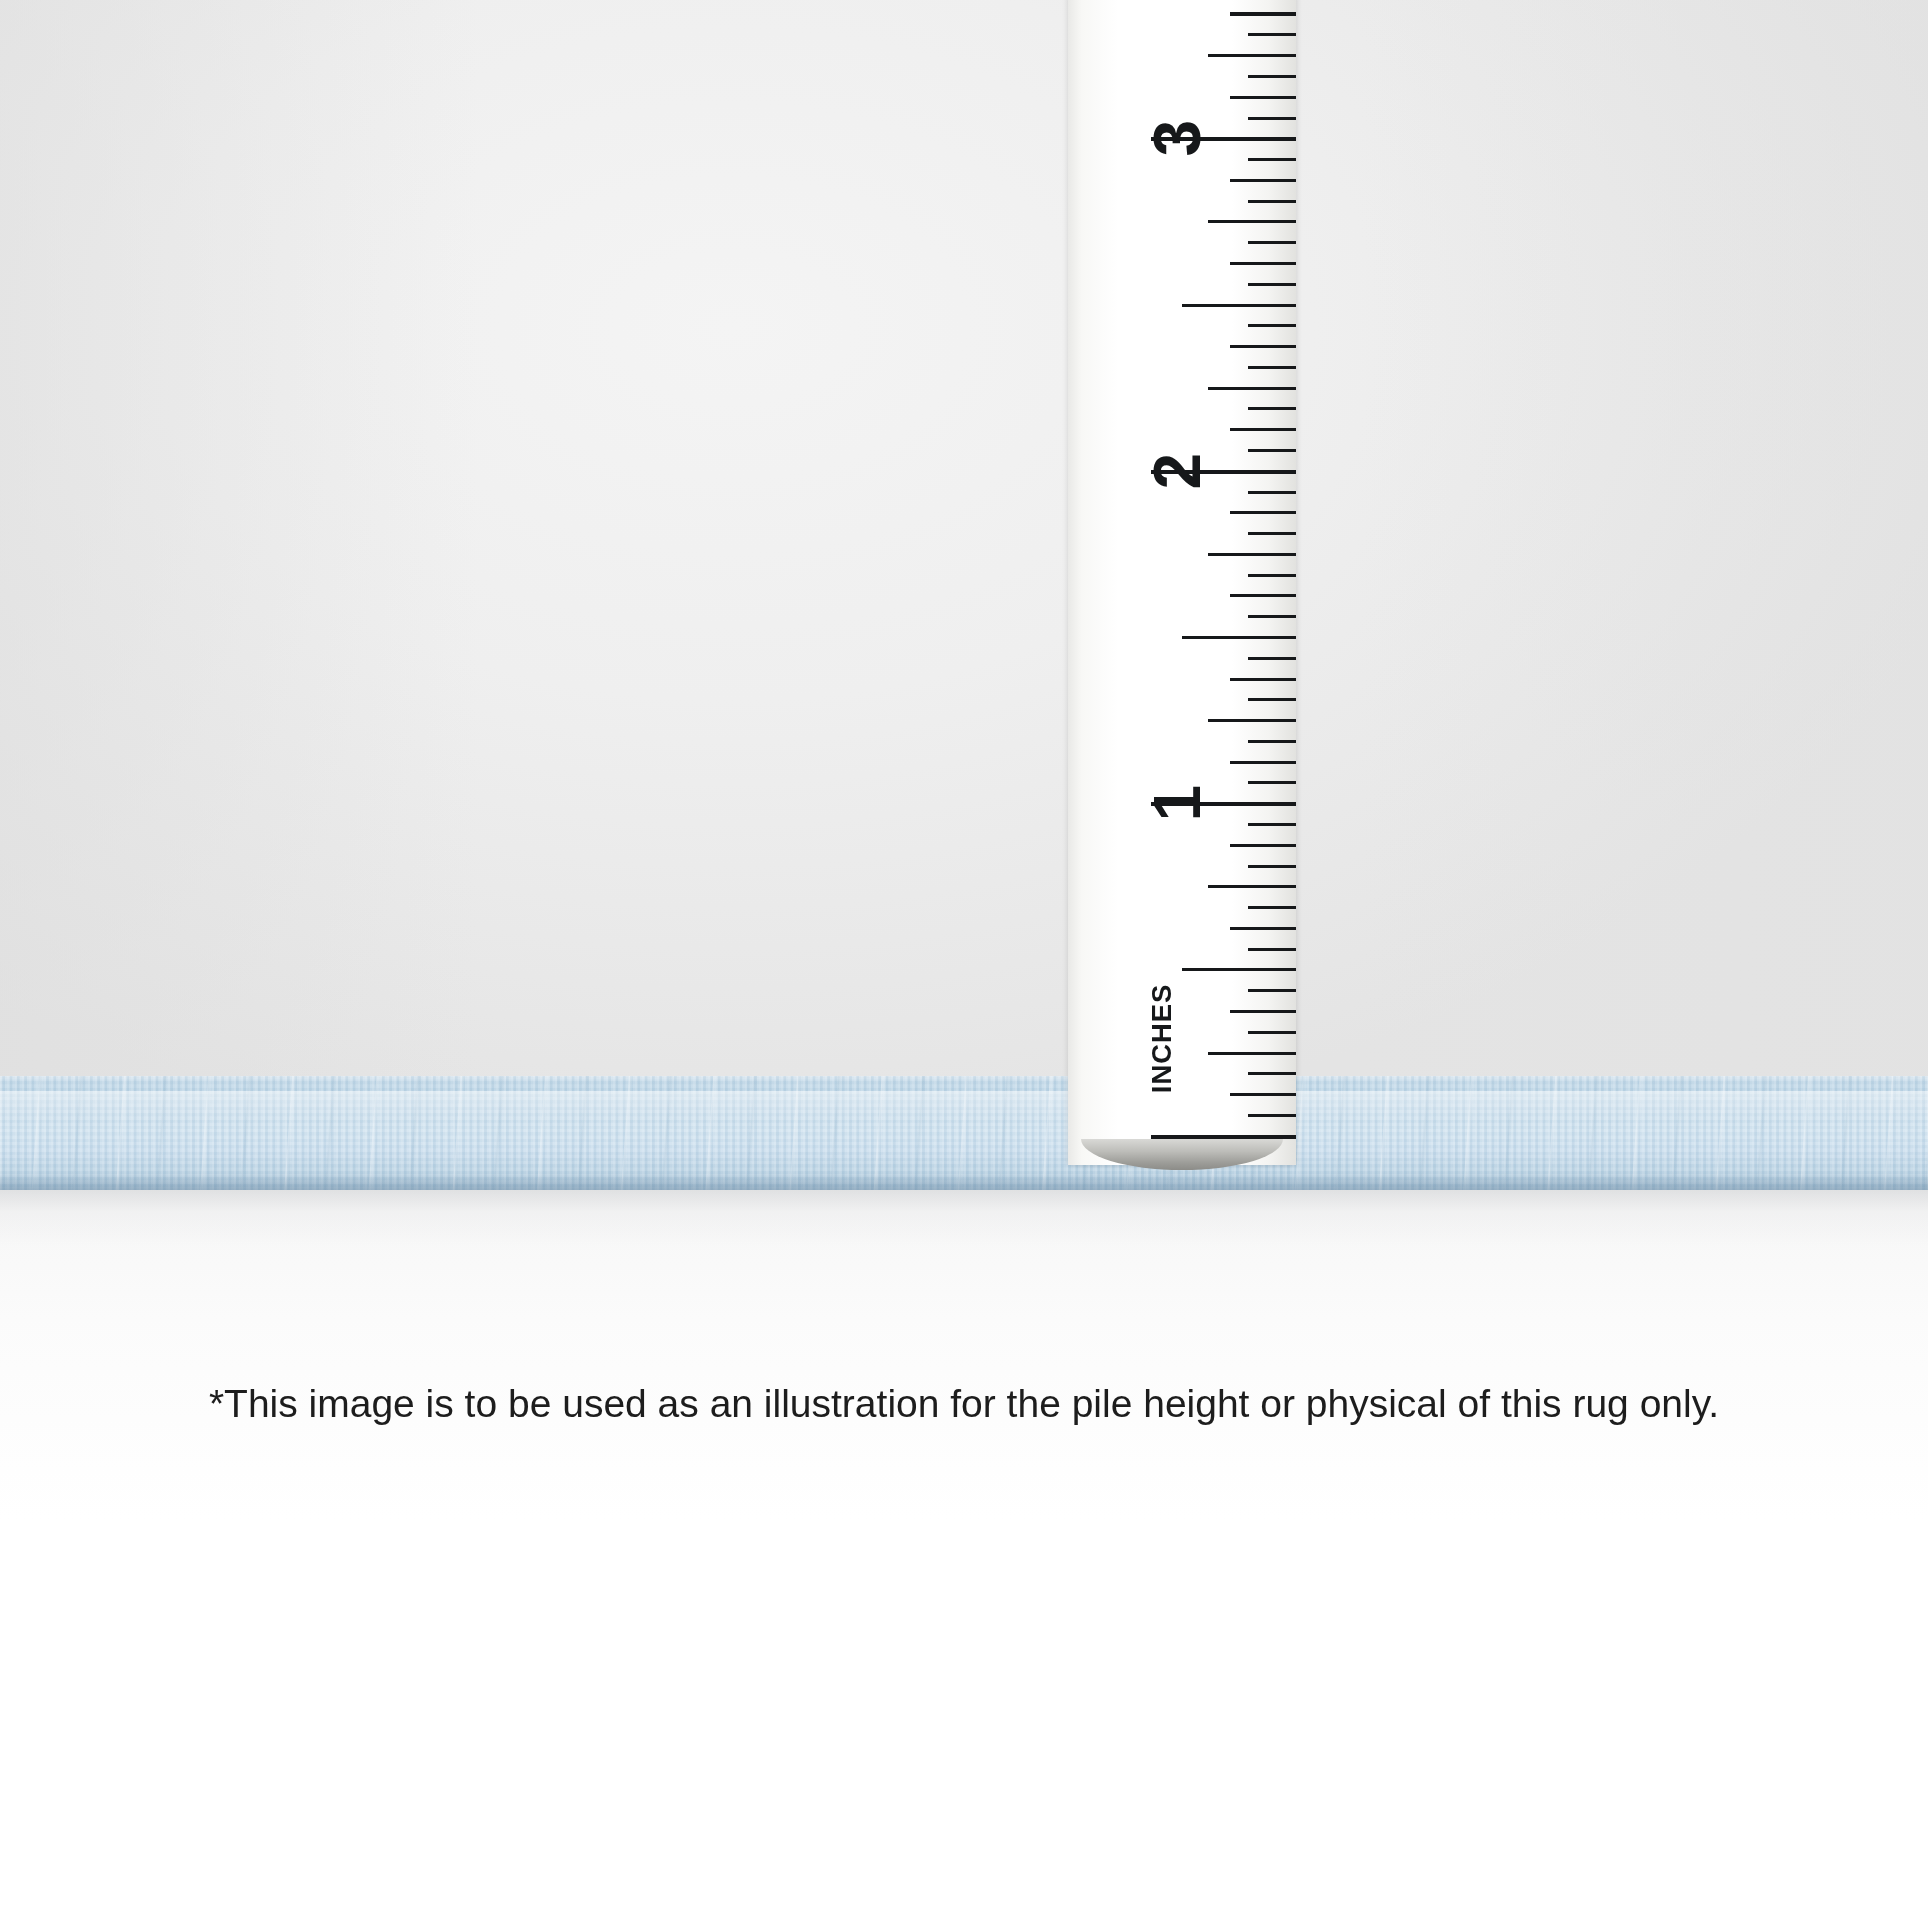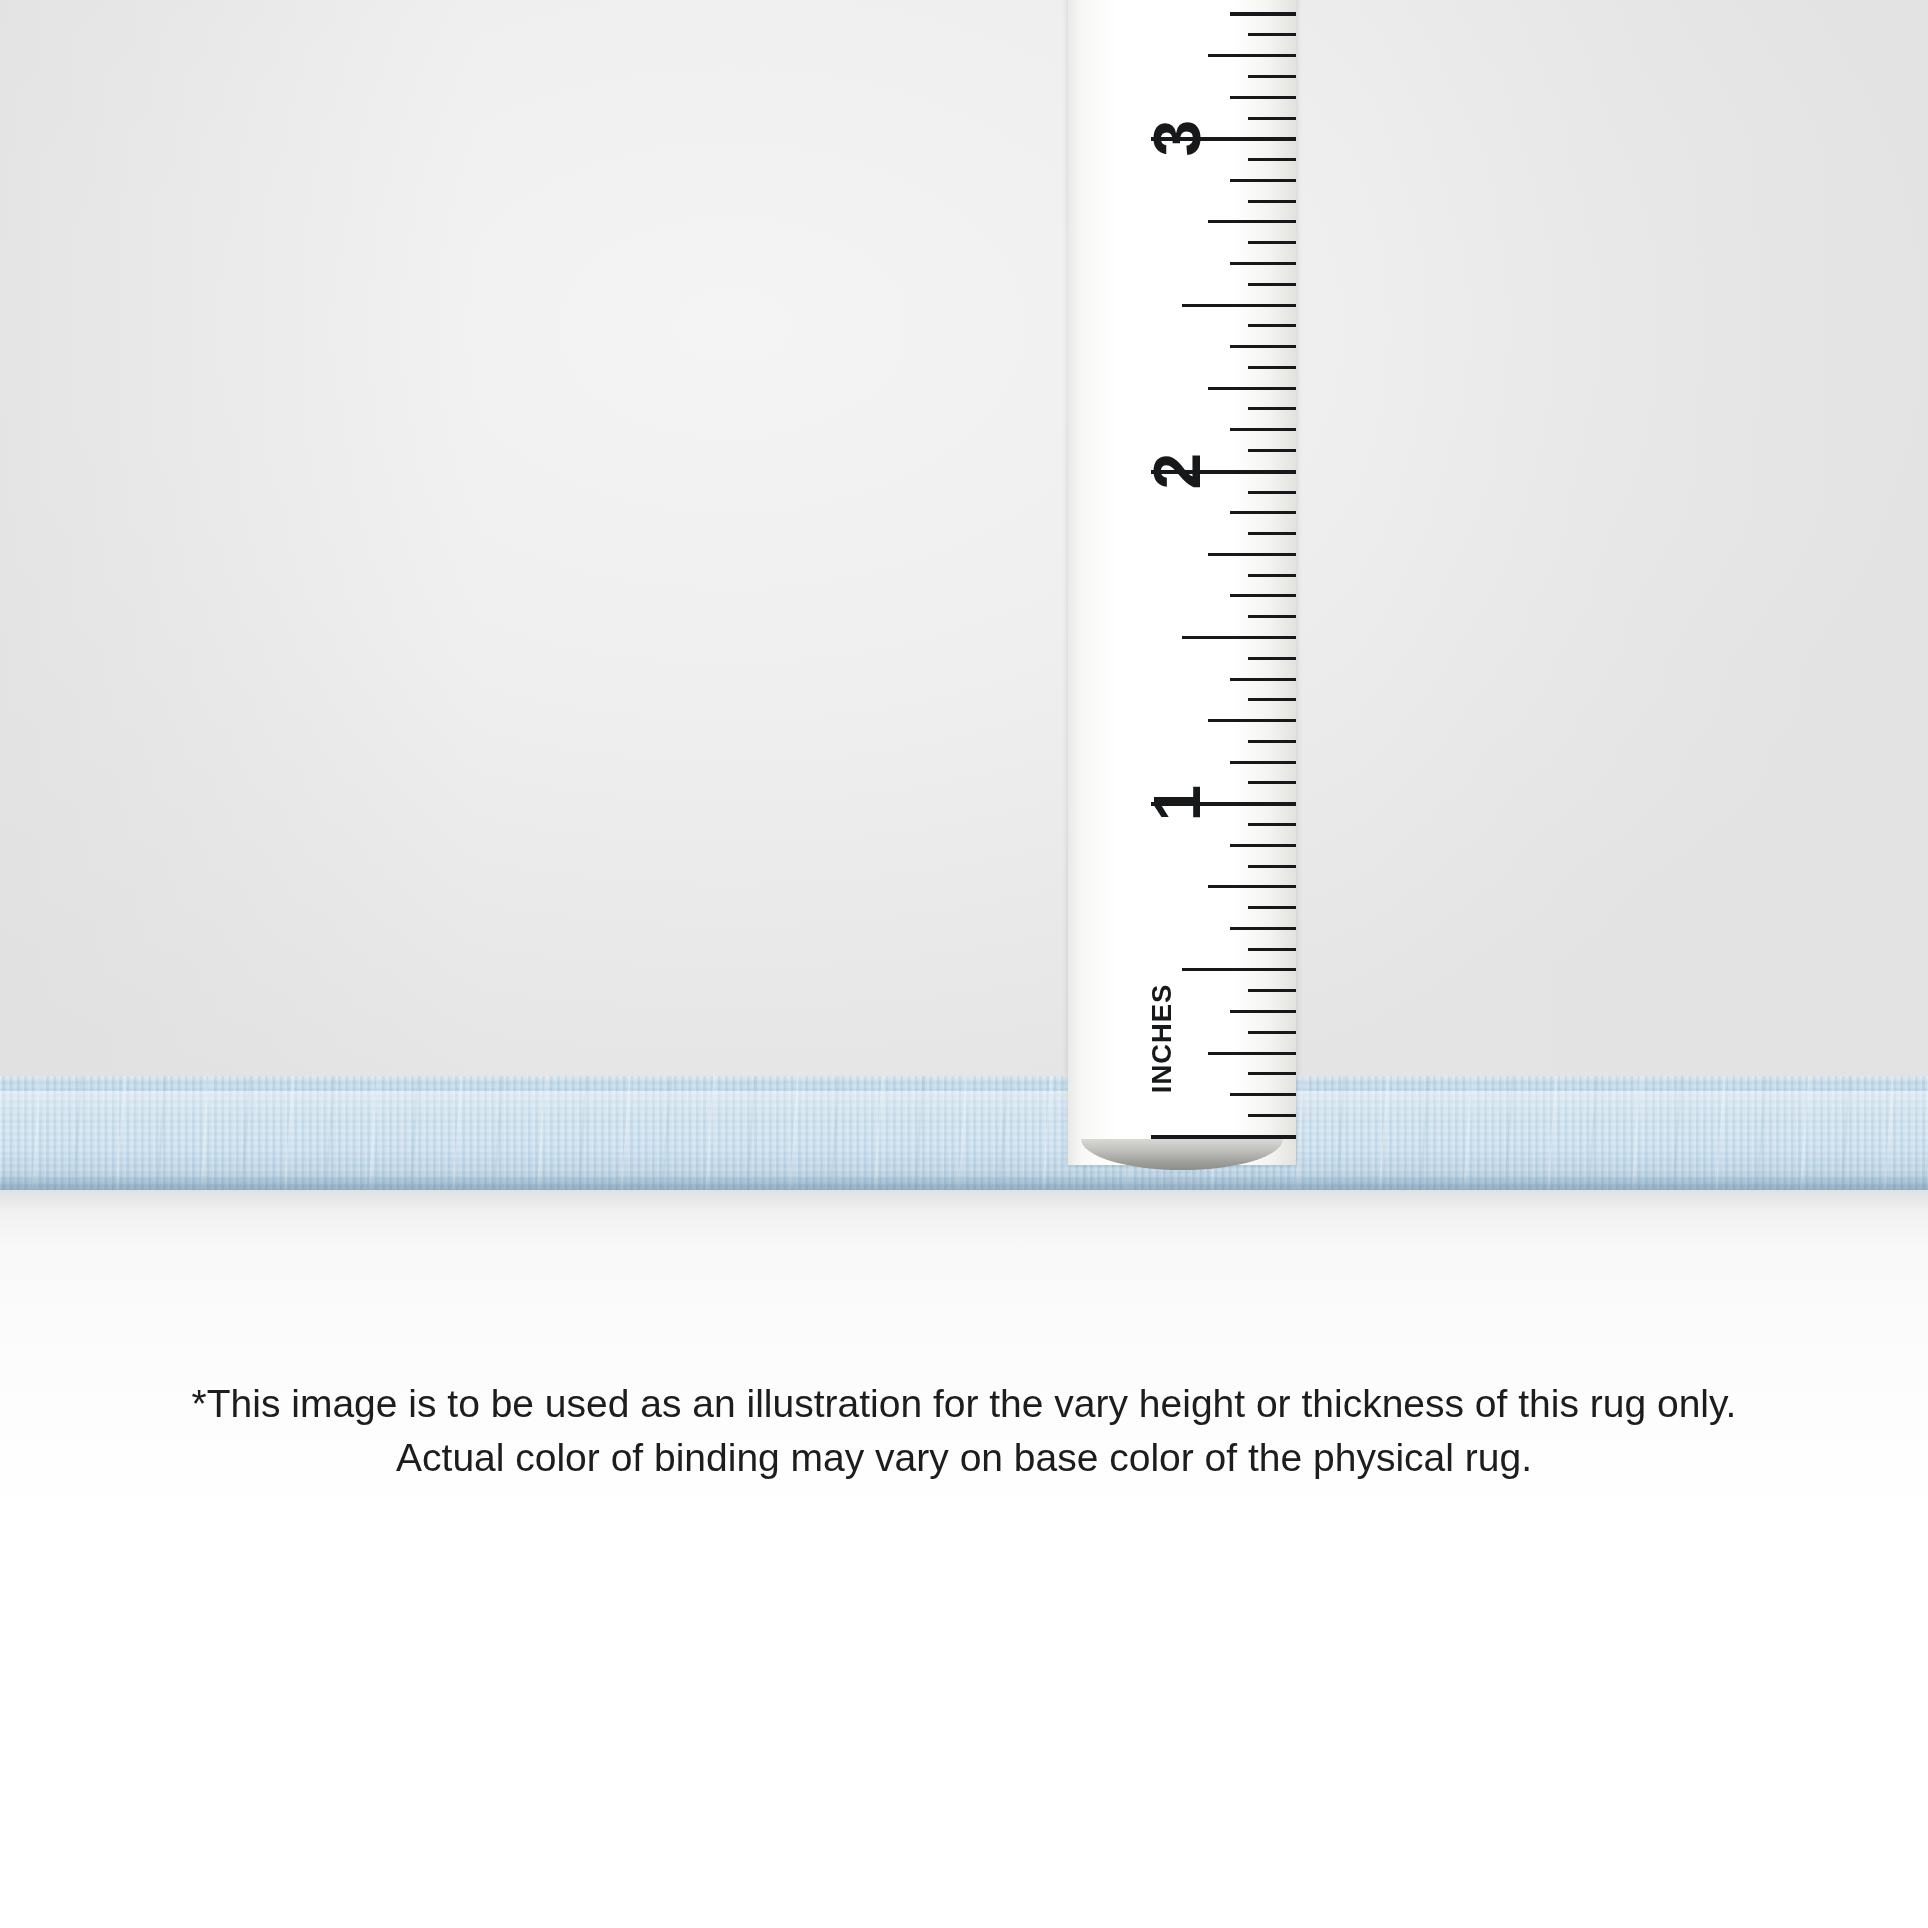--- a/index.html
+++ b/index.html
@@ -311,18 +311,17 @@
       <div class="ruler-num" style="top: 772px; left: 72px; width: 73px; height: 73px; display: flex; align-items: center; justify-content: center;">1</div>
       <div class="ruler-num" style="top: 440px; left: 72px; width: 73px; height: 73px; display: flex; align-items: center; justify-content: center;">2</div>
       <div class="ruler-num" style="top: 107px; left: 72px; width: 73px; height: 73px; display: flex; align-items: center; justify-content: center;">3</div>
       <div class="ruler-unit" style="top: 1027px; left: 29px; width: 129px; height: 33px; display: flex; align-items: center; justify-content: center;">INCHES</div>
     </div>
   <div class="ruler-tip">
     <div class="ruler-tip-metal"></div>
   </div>
 
   <div class="caption">
-    <span class="line">*This image is to be used as an illustration for the vary height or thickness of this rug only.</span>
-    <span class="line">Actual color of binding may vary on base color of the physical rug.</span>
+    <span class="line">*This image is to be used as an illustration for the pile height or physical of this rug only.</span>
   </div>
 
 </div>
 
 
 </body></html>

